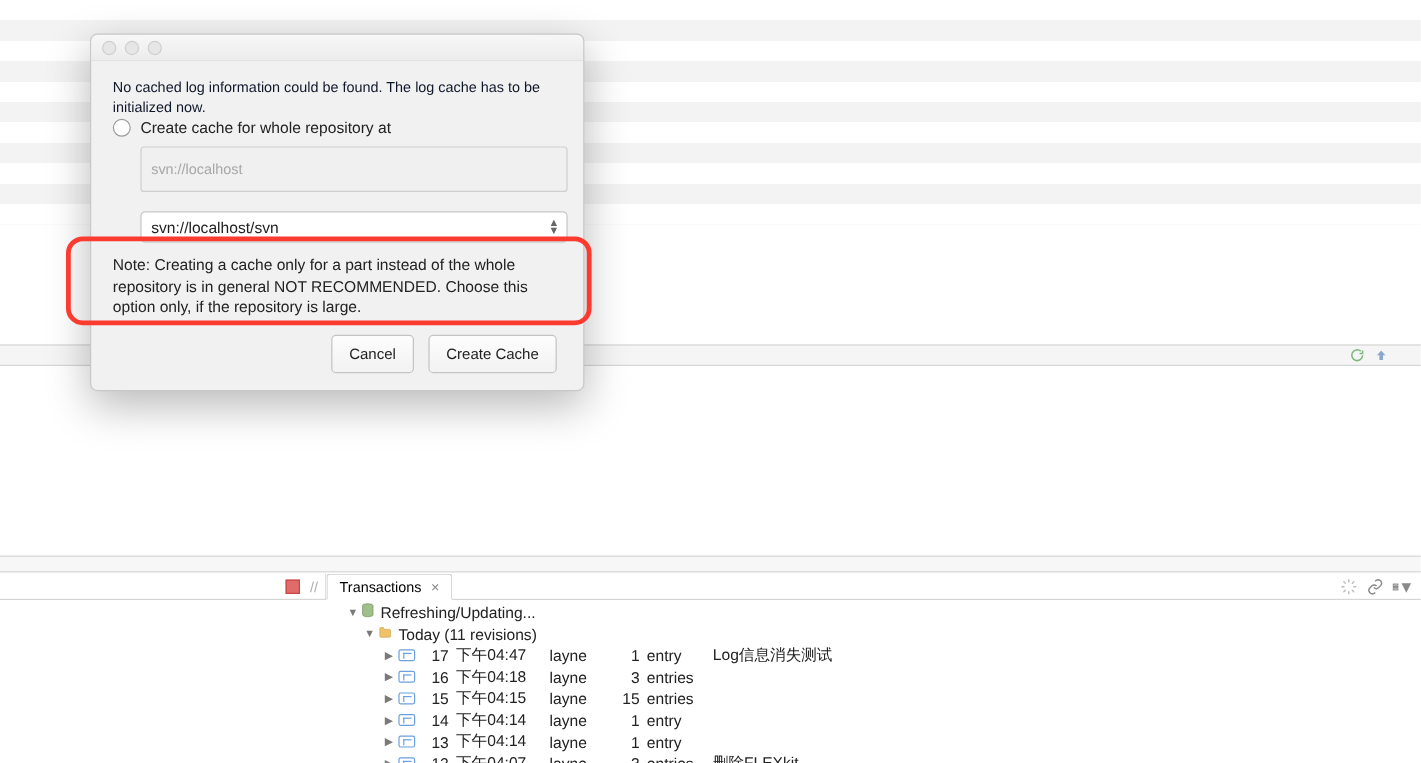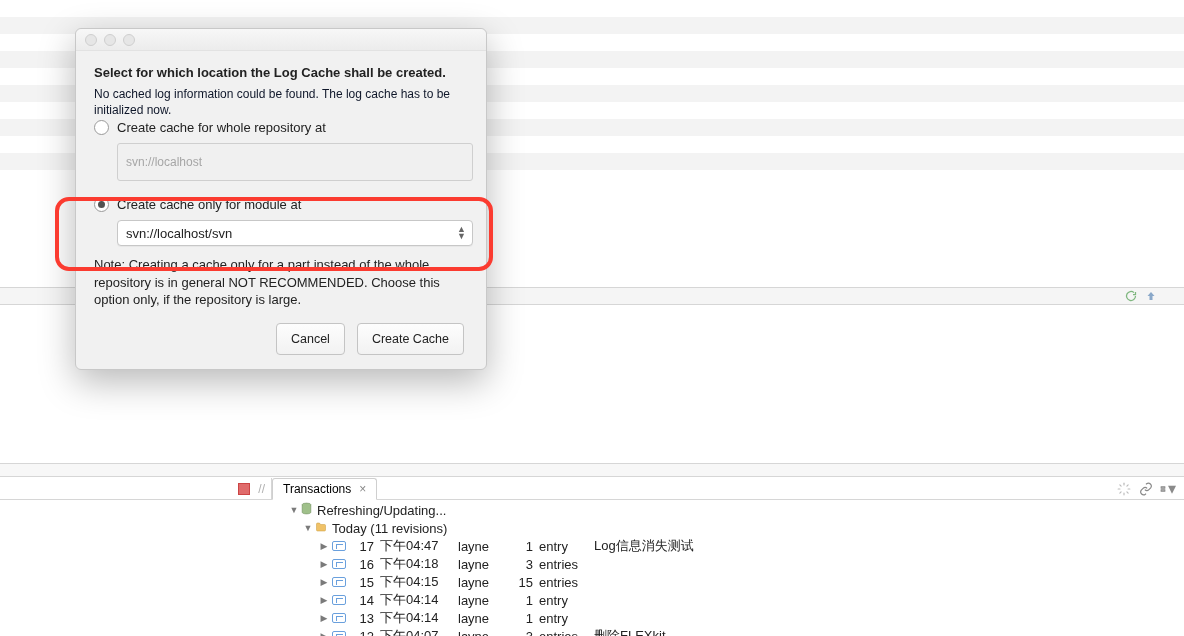--- a/index.html
+++ b/index.html
@@ -429,37 +429,32 @@
       </div>
   </div>
 
   <div class="dialog">
     <div class="dlg-titlebar">
       <span class="traffic"></span>
       <span class="traffic"></span>
       <span class="traffic"></span>
     </div>
     <div class="dlg-body">
-      <div class="dlg-heading">Select for which location the Log Cache shall be created.</div>
       <div class="dlg-sub">No cached log information could be found. The log cache has to be initialized now.</div>
 
       <div class="radio-row">
         <span class="radio"></span>
         <span>Create cache for whole repository at</span>
       </div>
       <div class="text-field disabled">
         <span>svn://localhost</span>
       </div>
 
       <div style="height:16px"></div>
 
-      <div class="radio-row">
-        <span class="radio selected"></span>
-        <span>Create cache only for module at</span>
-      </div>
       <div class="combo">
         <span>svn://localhost/svn</span>
         <span class="arrows">
             <span>▲</span>
             <span>▼</span>
           </span>
       </div>
 
       <div class="dlg-note">Note: Creating a cache only for a part instead of the whole repository is in general NOT RECOMMENDED. Choose this option only, if the repository is large.</div>
 

